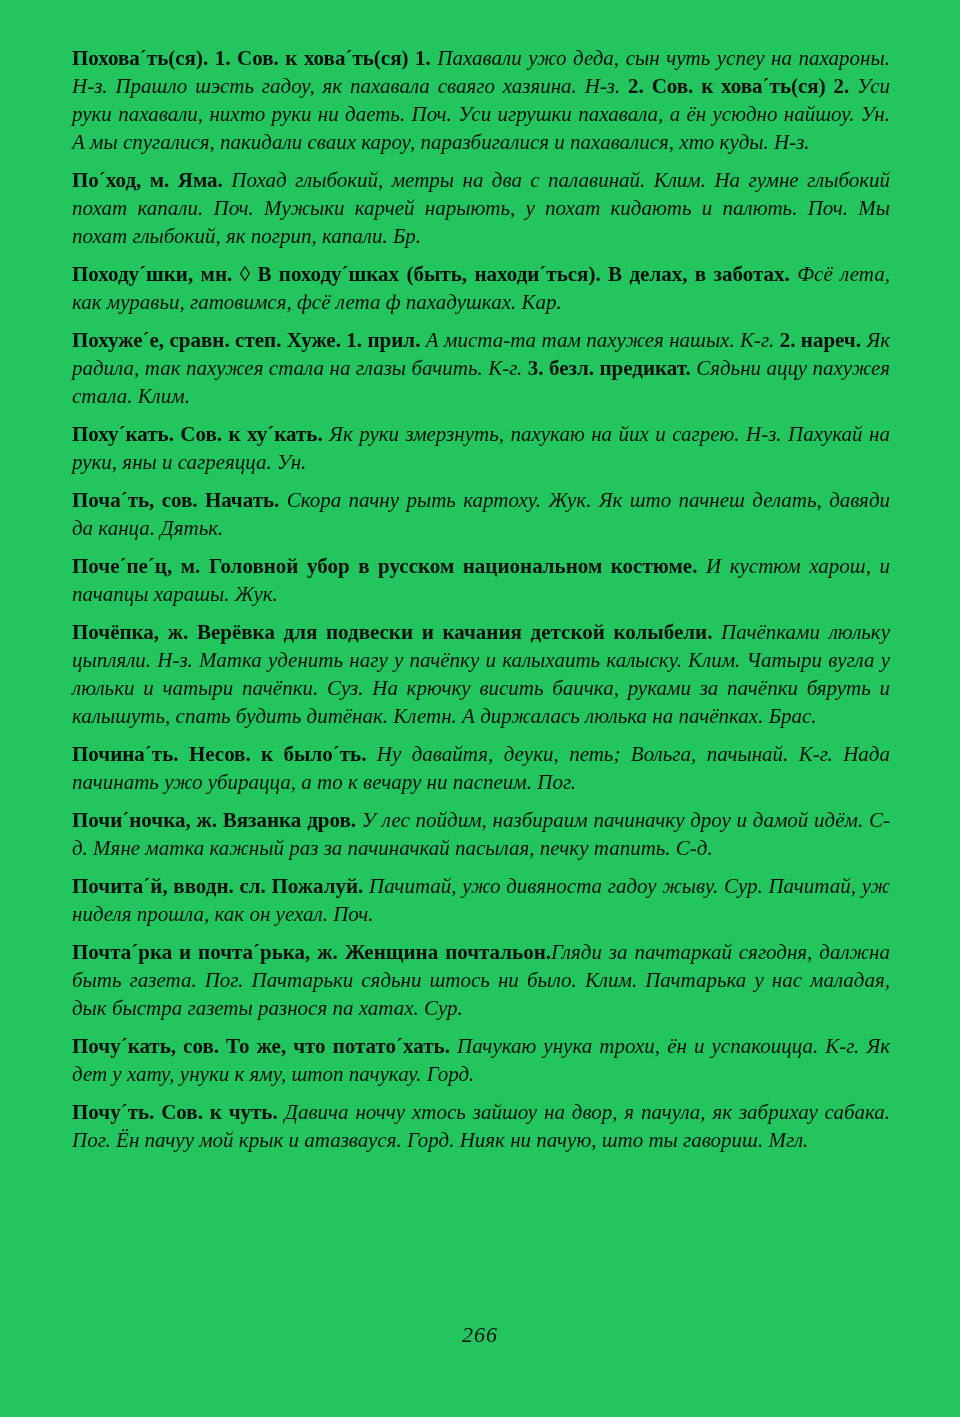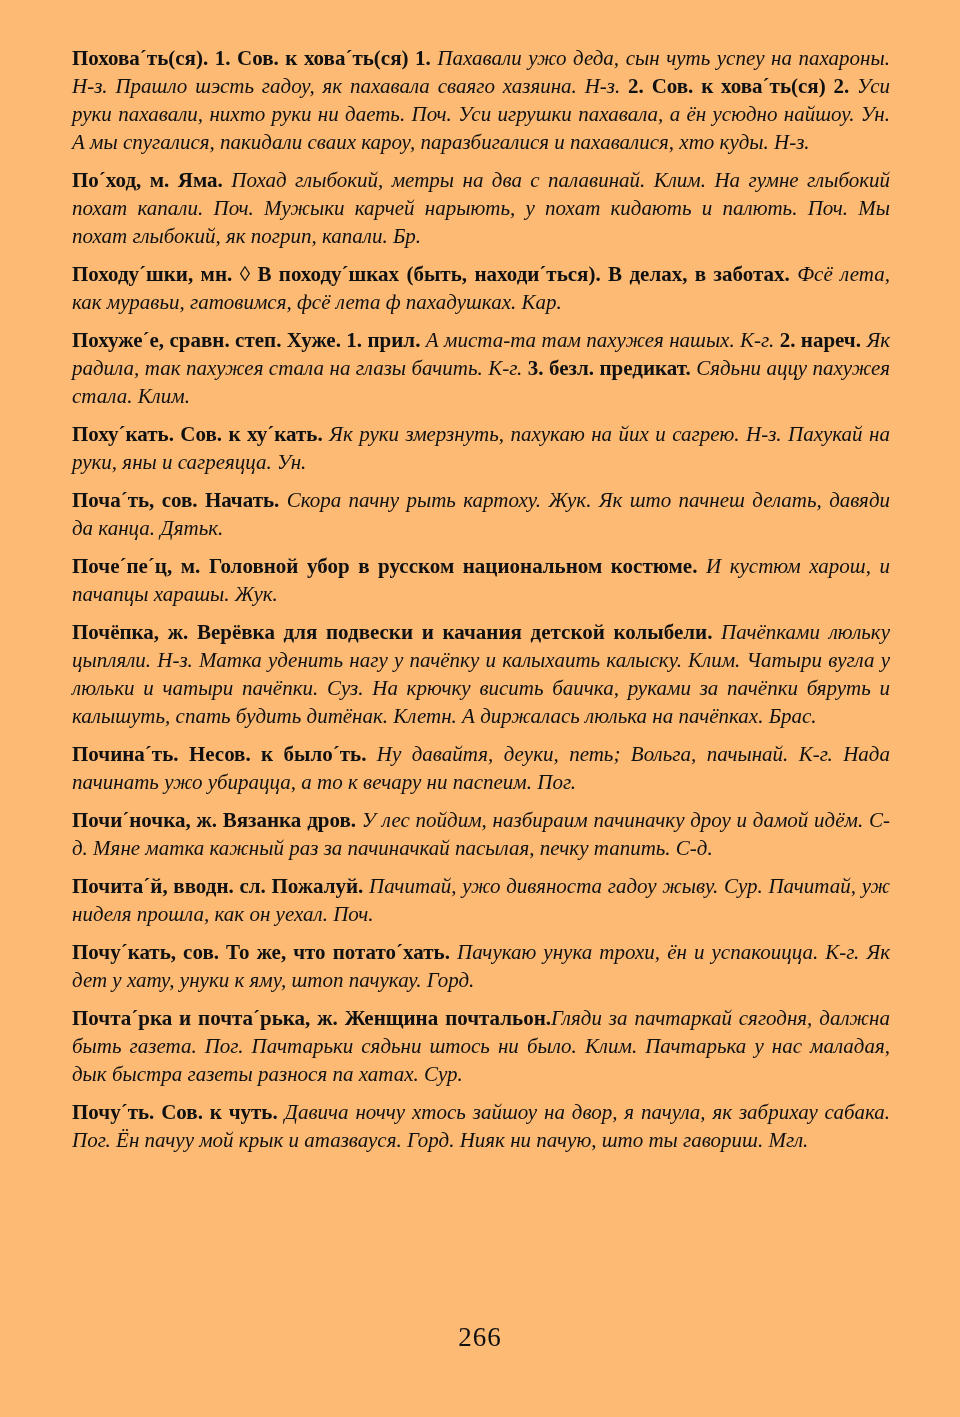--- a/index.html
+++ b/index.html
@@ -4,21 +4,21 @@
 <style>
   html, body {
     margin: 0;
     padding: 0;
     background: #ffffff;
   }
   .page {
     position: relative;
     width: 960px;
     height: 1417px;
-    background: #fdba74;
+    background: #22c55e;
     color: #101010;
     font-family: "Liberation Serif", "DejaVu Serif", serif;
     box-sizing: border-box;
     overflow: hidden;
   }
   .content {
     position: absolute;
     top: 44px;
     left: 72px;
     right: 70px;
@@ -38,41 +38,42 @@
     font-style: italic;
   }
   .page-footer {
     position: absolute;
     left: 0;
     right: 0;
     top: 1322px;
     text-align: center;
   }
   .page-number {
-    font-size: 27px;
+    font-size: 22px;
     color: #101010;
     letter-spacing: 1px;
+    font-style: italic;
   }
 </style>
 </head>
 <body>
 
 <div class="page">
   <main class="content">
       <p class="entry"><span class="seg-bold">Похова´ть(ся). 1. Сов. к хова´ть(ся) 1. </span><span class="seg-italic">Пахавали ужо деда, сын чуть успеу на пахароны. Н-з. Прашло шэсть гадоу, як пахавала сваяго хазяина. Н-з. </span><span class="seg-bold">2. Сов. к хова´ть(ся) 2. </span><span class="seg-italic">Уси руки пахавали, нихто руки ни даеть. Поч. Уси игрушки пахавала, а ён усюдно найшоу. Ун. А мы спугалися, пакидали сваих кароу, паразбигалися и пахавалися, хто куды. Н-з.</span></p>
       <p class="entry"><span class="seg-bold">По´ход, м. Яма. </span><span class="seg-italic">Похад глыбокий, метры на два с палавинай. Клим. На гумне глыбокий похат капали. Поч. Мужыки карчей нарыють, у похат кидають и палють. Поч. Мы похат глыбокий, як погрип, капали. Бр.</span></p>
       <p class="entry"><span class="seg-bold">Походу´шки, мн. ◊ В походу´шках (быть, находи´ться). В делах, в заботах. </span><span class="seg-italic">Фсё лета, как муравьи, гатовимся, фсё лета ф пахадушках. Кар.</span></p>
       <p class="entry"><span class="seg-bold">Похуже´е, сравн. степ. Хуже. 1. прил. </span><span class="seg-italic">А миста-та там пахужея нашых. К-г. </span><span class="seg-bold">2. нареч. </span><span class="seg-italic">Як радила, так пахужея стала на глазы бачить. К-г. </span><span class="seg-bold">3. безл. предикат. </span><span class="seg-italic">Сядьни аццу пахужея стала. Клим.</span></p>
       <p class="entry"><span class="seg-bold">Поху´кать. Сов. к ху´кать. </span><span class="seg-italic">Як руки змерзнуть, пахукаю на йих и сагрею. Н-з. Пахукай на руки, яны и сагреяцца. Ун.</span></p>
       <p class="entry"><span class="seg-bold">Поча´ть, сов. Начать. </span><span class="seg-italic">Скора пачну рыть картоху. Жук. Як што пачнеш делать, давяди да канца. Дятьк.</span></p>
       <p class="entry"><span class="seg-bold">Поче´пе´ц, м.  Головной убор в русском национальном костюме. </span><span class="seg-italic">И кустюм харош, и пачапцы харашы. Жук.</span></p>
       <p class="entry"><span class="seg-bold">Почёпка, ж. Верёвка для подвески и качания детской колыбели. </span><span class="seg-italic">Пачёпками люльку цыпляли. Н-з. Матка уденить нагу у пачёпку и калыхаить калыску. Клим. Чатыри вугла у люльки и чатыри пачёпки. Суз. На крючку висить баичка, руками за пачёпки бяруть и калышуть, спать будить дитёнак. Клетн. А диржалась люлька на пачёпках. Брас.</span></p>
       <p class="entry"><span class="seg-bold">Почина´ть. Несов. к  было´ть. </span><span class="seg-italic">Ну давайтя, деуки, петь; Вольга, пачынай. К-г. Нада пачинать ужо убирацца, а то к вечару ни паспеим. Пог.</span></p>
       <p class="entry"><span class="seg-bold">Почи´ночка, ж. Вязанка дров. </span><span class="seg-italic">У лес пойдим, назбираим пачиначку дроу и дамой идём. С-д. Мяне матка кажный раз за пачиначкай пасылая, печку тапить. С-д.</span></p>
       <p class="entry"><span class="seg-bold">Почита´й, вводн. сл. Пожалуй. </span><span class="seg-italic">Пачитай, ужо дивяноста гадоу жыву. Сур. Пачитай, уж ниделя прошла, как он уехал. Поч.</span></p>
+      <p class="entry"><span class="seg-bold">Почта´рка и почта´рька, ж. Женщина почтальон.</span><span class="seg-italic">Гляди за пачтаркай сягодня, далжна быть газета. Пог. Пачтарьки сядьни штось ни было. Клим. Пачтарька у нас маладая, дык быстра газеты разнося па хатах. Сур.</span></p>
       <p class="entry"><span class="seg-bold">Почу´кать, сов. То же, что потато´хать. </span><span class="seg-italic">Пачукаю унука трохи, ён и успакоицца. К-г. Як дет у хату, унуки к яму, штоп пачукау. Горд.</span></p>
-      <p class="entry"><span class="seg-bold">Почта´рка и почта´рька, ж. Женщина почтальон.</span><span class="seg-italic">Гляди за пачтаркай сягодня, далжна быть газета. Пог. Пачтарьки сядьни штось ни было. Клим. Пачтарька у нас маладая, дык быстра газеты разнося па хатах. Сур.</span></p>
       <p class="entry"><span class="seg-bold">Почу´ть. Сов. к чуть. </span><span class="seg-italic">Давича ноччу хтось зайшоу на двор, я пачула, як забрихау сабака. Пог. Ён пачуу мой крык и атазвауся. Горд. Нияк ни пачую, што ты гавориш. Мгл.</span></p>
     </main>
   <footer class="page-footer">
     <span class="page-number">266</span>
   </footer>
 </div>
 
 </body></html>

